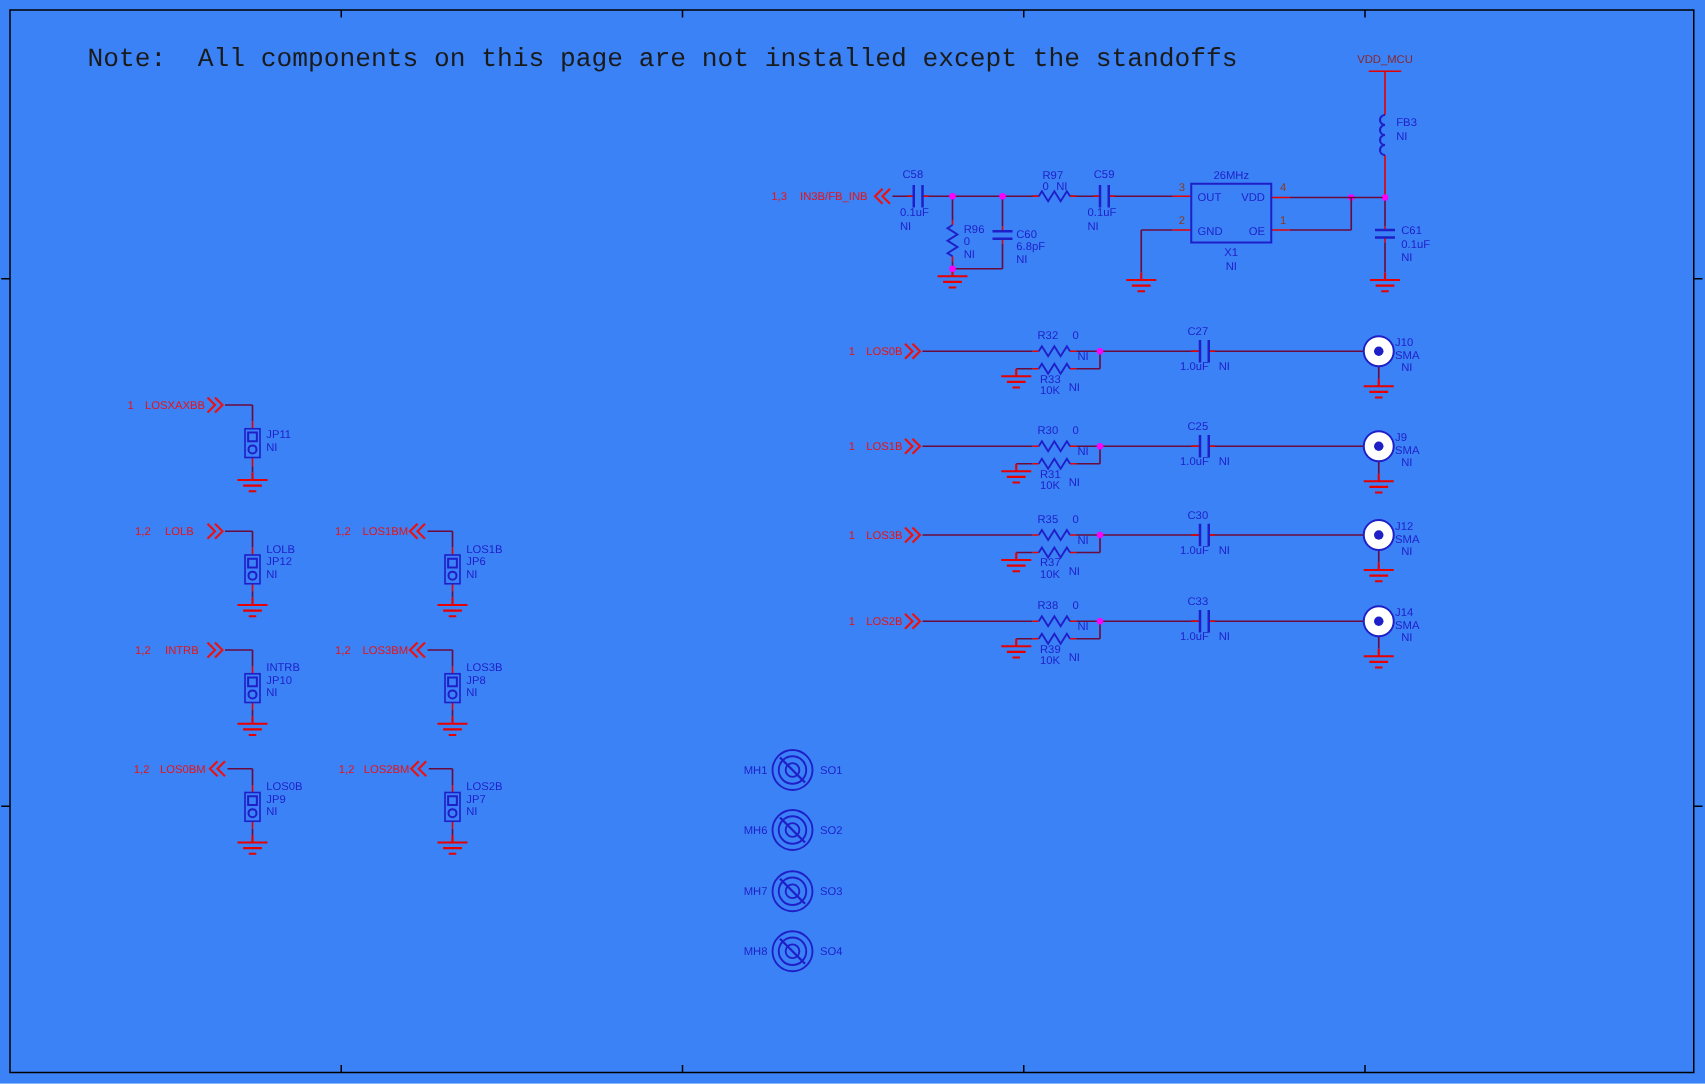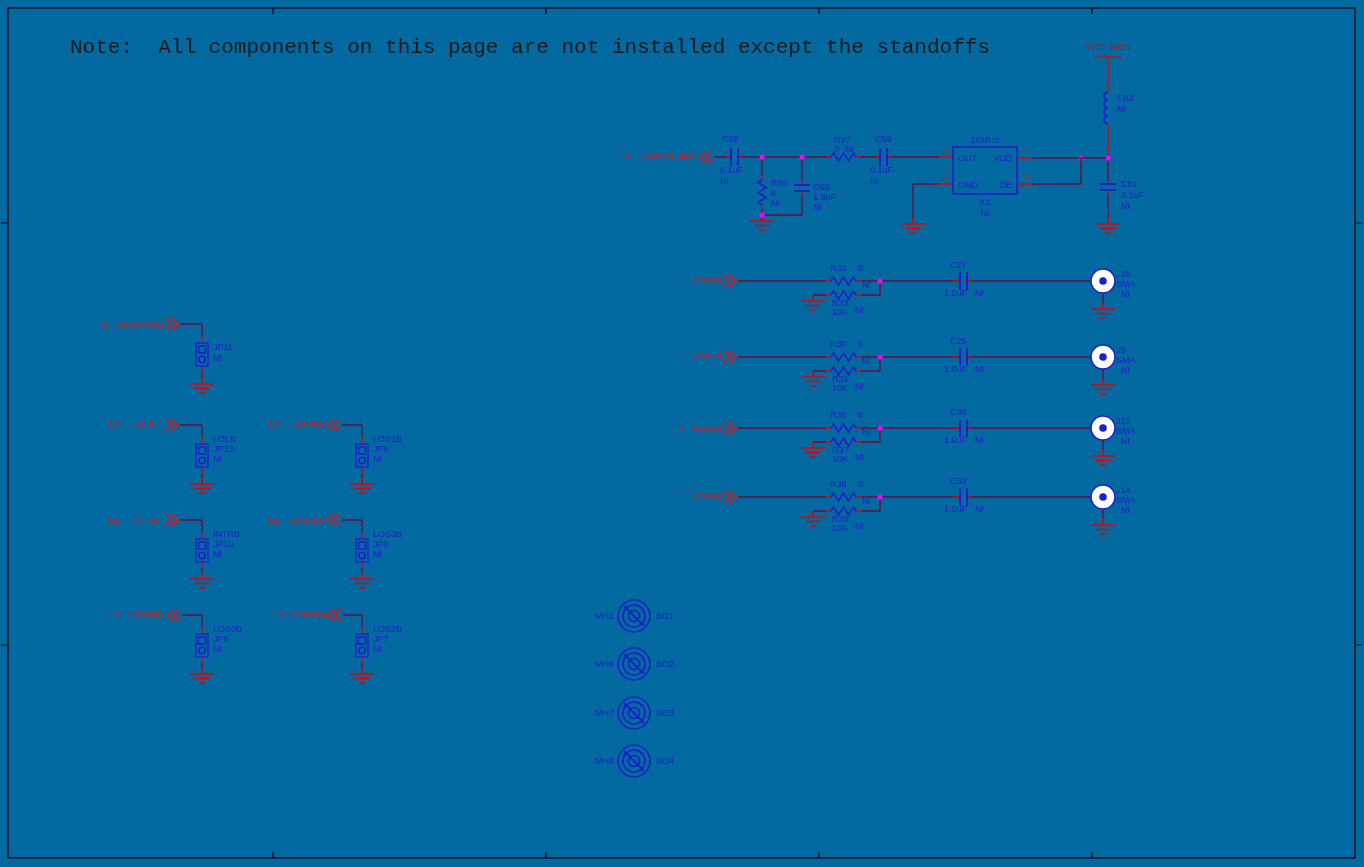--- a/index.html
+++ b/index.html
@@ -1,16 +1,16 @@
 <!DOCTYPE html>
 <html><head>
 <meta charset="utf-8">
 <style>
   html,body{margin:0;padding:0;background:#ffffff;}
-  .page{position:relative;width:1364px;height:867px;background:#0369a1;overflow:hidden;}
+  .page{position:relative;width:1364px;height:867px;background:#3b82f6;overflow:hidden;}
   svg{display:block;}
   svg text{font-family:"Liberation Sans",sans-serif;font-size:9px;}
   .note{font-family:"Liberation Mono",monospace;font-size:21px;fill:#1a1a1a;white-space:pre;}
   .b{fill:#1f1fc8;}            
   .r{fill:#ec1111;}            
   .pn{fill:#8b3a1e;}           
   .pw{fill:#8b2525;}           
   .m{text-anchor:middle;}
   .e{text-anchor:end;}
   .wire{stroke:#6b0b3d;stroke-width:1.3;fill:none;}

